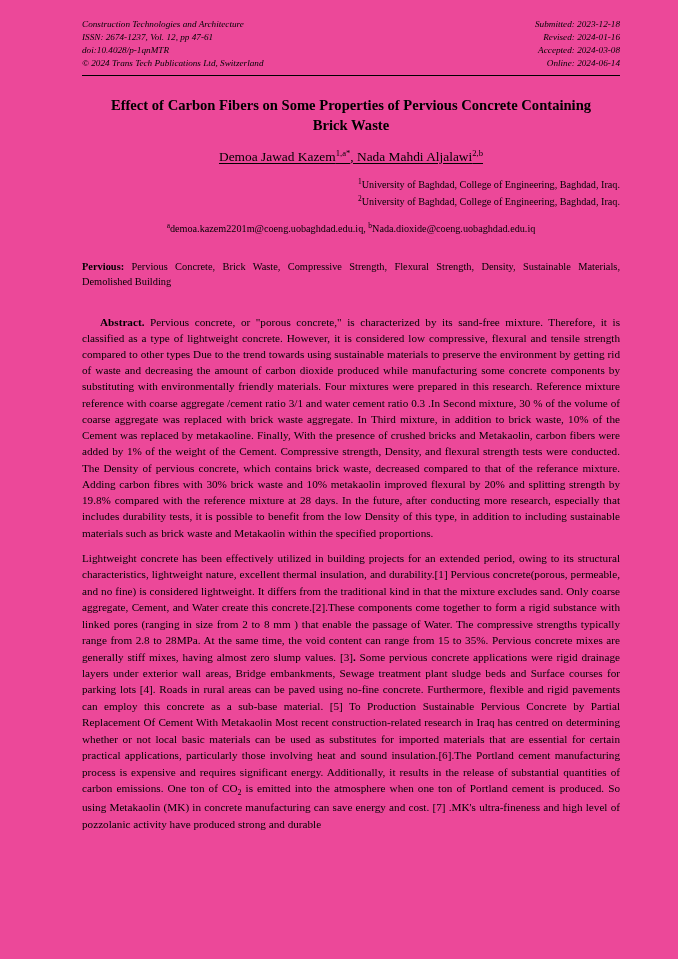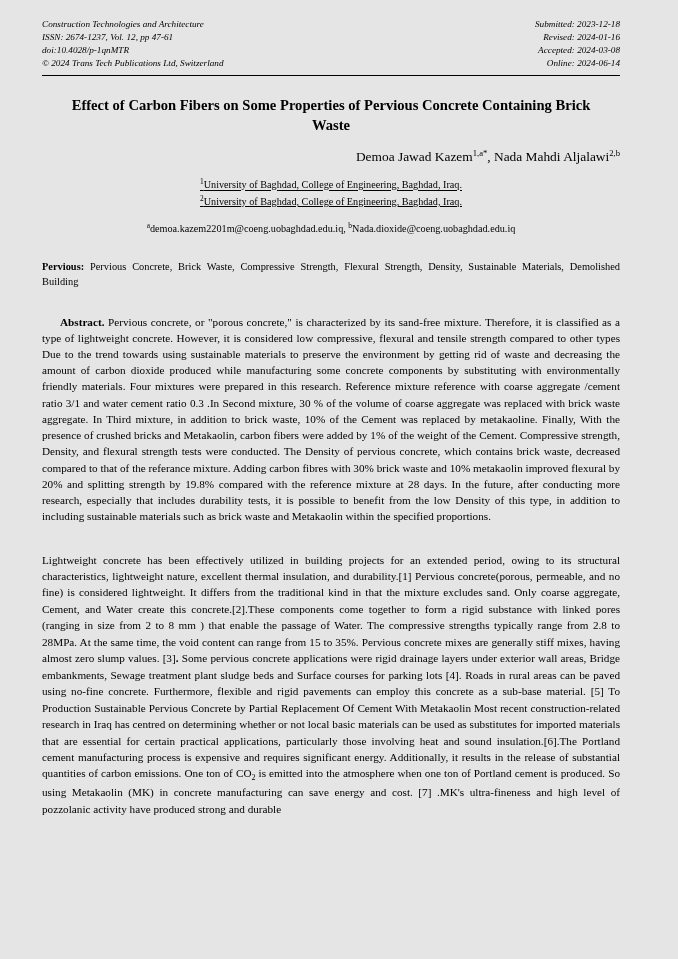--- a/index.html
+++ b/index.html
@@ -4,22 +4,22 @@
 <style>
   html, body {
     margin: 0;
     padding: 0;
     background: #ffffff;
   }
   .page {
     width: 678px;
     height: 959px;
     box-sizing: border-box;
-    padding: 18px 58px 10px 42px;
-    background: #e5e5e5;
+    padding: 18px 58px 10px 82px;
+    background: #ec4899;
     font-family: "Liberation Serif", serif;
     color: #000000;
     position: relative;
     overflow: hidden;
   }
   
   .masthead {
     display: flex;
     justify-content: space-between;
     align-items: flex-start;
@@ -41,32 +41,32 @@
   }
   
   .title {
     text-align: center;
     font-size: 14.6px;
     font-weight: bold;
     line-height: 1.34;
     margin: 20px 22px 0 22px;
   }
   .authors {
-    text-align: right;
+    text-align: center;
     font-size: 13.4px;
     margin-top: 13px;
     line-height: 1.3;
+    text-decoration: underline;
   }
   .authors sup { font-size: 8.6px; }
   .affil {
-    text-align: center;
+    text-align: right;
     font-size: 10.2px;
     margin-top: 10px;
     line-height: 1.5;
-    text-decoration: underline;
   }
   .affil sup { font-size: 7.4px; }
   .emails {
     text-align: center;
     font-size: 10.2px;
     margin-top: 11px;
   }
   .emails sup { font-size: 7.4px; }
   
   .keywords {
@@ -85,21 +85,21 @@
   }
   .abstract b { font-weight: bold; margin-left: 18px; }
   
   .section-head {
     font-size: 11.4px;
     font-weight: bold;
     margin-top: 24px;
   }
   .body-text {
     font-size: 11.2px;
-    margin-top: 27px;
+    margin-top: 9px;
     line-height: 1.47;
     text-align: justify;
   }
   .body-text sub { font-size: 8px; }
   .b { font-weight: bold; }
 </style>
 </head>
 <body>
 
 <div class="page">

